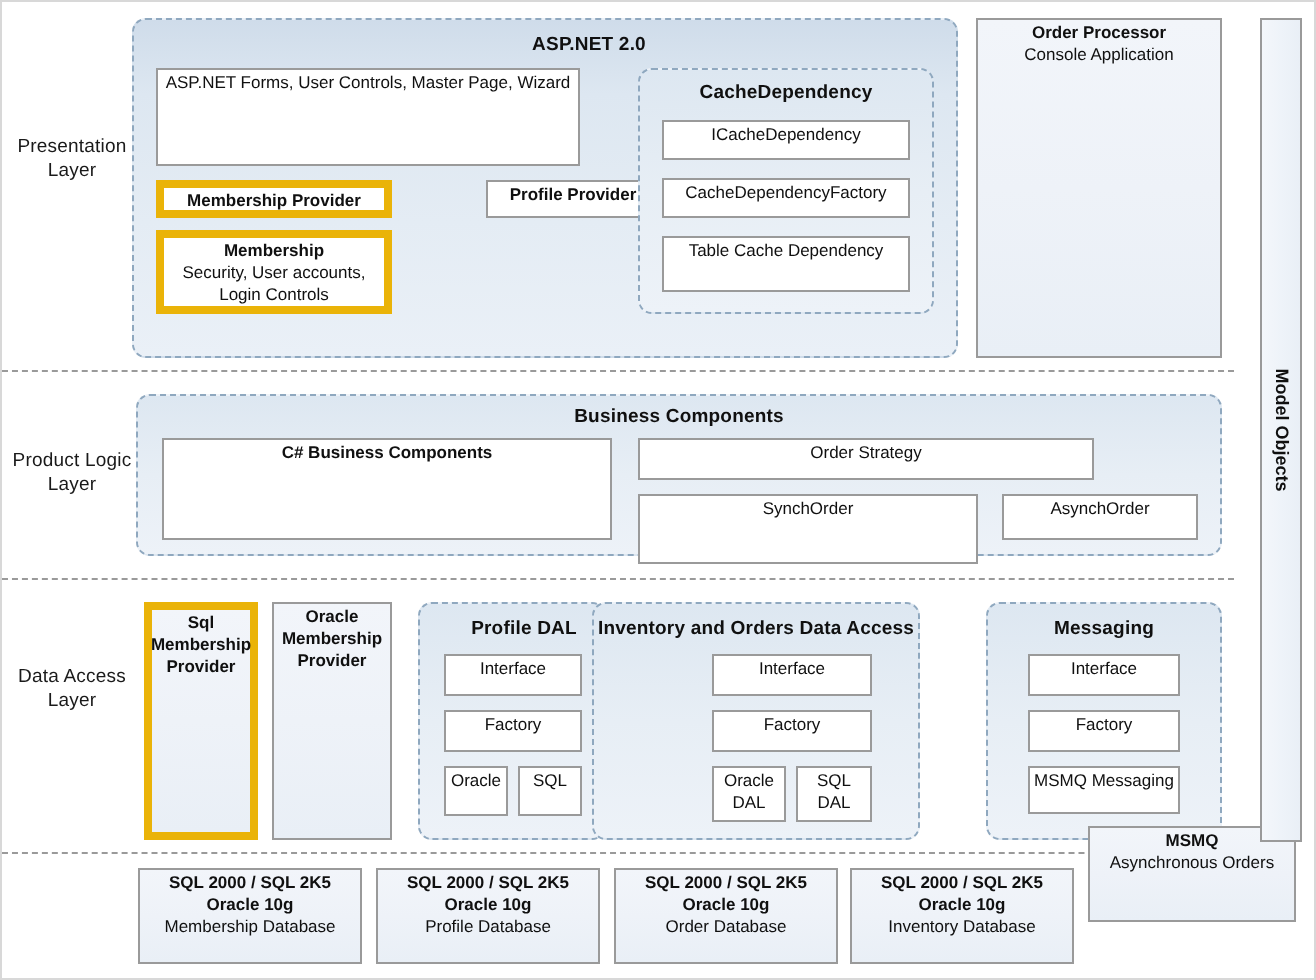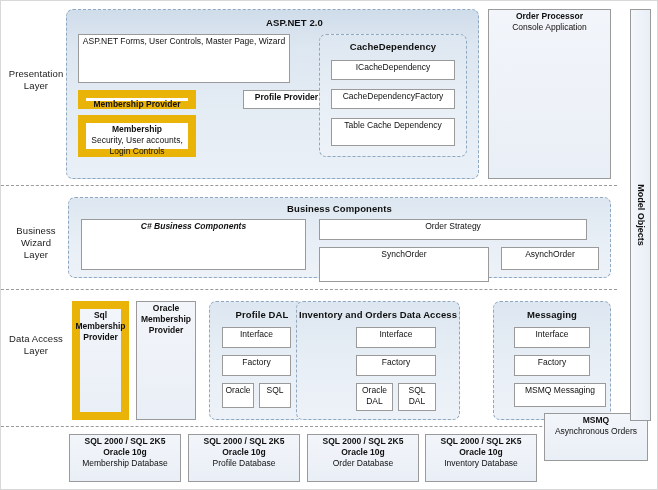--- a/index.html
+++ b/index.html
@@ -73,21 +73,21 @@
     line-height: 11px;
     padding: 1px 2px;
   }
   .box.white {
     background: #ffffff;
   }
   .box.tinted {
     background: linear-gradient(180deg,#f2f5fa 0%, #eef2f8 50%, #e9eff6 100%);
   }
   .box.thick {
-    border: 8px solid #eab308;
+    border: 4px solid #eab308;
   }
   .box .l1 { font-weight: bold; }
   .box .l2 { font-weight: normal; }
   .box .plain-line { font-weight: normal; }
 
   
   .vbar {
     position: absolute;
     box-sizing: border-box;
     border: 1px solid #9a9a9a;
@@ -112,21 +112,21 @@
   <div class="divider" style="top:184px; width:616px;"></div>
   <div class="divider" style="top:288px; width:616px;"></div>
   <div class="divider" style="top:425px; width:616px;"></div>
 
   <div class="layer-label" style="left:4px; top:67px; width:62px;">
     <div>Presentation</div>
     <div>Layer</div>
   </div>
 
   <div class="layer-label" style="left:1px; top:224px; width:68px;">
-    <div>Business Wizard</div>
+    <div>Product Logic</div>
     <div>Layer</div>
   </div>
 
   <div class="layer-label" style="left:2px; top:332px; width:66px;">
     <div>Data Access</div>
     <div>Layer</div>
   </div>
 
   <div class="group" style="left:65px; top:8px; width:413px; height:170px;">
     <div class="group-title" style="top:7px;padding-left:44px;">ASP.NET 2.0</div>
@@ -165,25 +165,25 @@
 
   <div class="box tinted" style="left:487px; top:8px; width:123px; height:170px;">
     <span class="l1">Order Processor</span>
     <span class="l2">Console Application</span>
   </div>
 
   <div class="group plain" style="left:67px; top:196px; width:543px; height:81px;">
     <div class="group-title" style="top:5px;">Business Components</div>
   </div>
 
-  <div class="box white" style="left:80px; top:218px; width:225px; height:51px;font-style:italic;">
+  <div class="box white" style="left:80px; top:218px; width:225px; height:51px;">
     <span class="l1">C# Business Components</span>
   </div>
 
-  <div class="box white" style="left:318px; top:218px; width:268px; height:21px;">
+  <div class="box white" style="left:318px; top:218px; width:228px; height:21px;">
     <span class="plain-line">Order Strategy</span>
   </div>
 
   <div class="box white" style="left:318px; top:246px; width:170px; height:35px;">
     <span class="plain-line">SynchOrder</span>
   </div>
 
   <div class="box white" style="left:500px; top:246px; width:98px; height:23px;">
     <span class="plain-line">AsynchOrder</span>
   </div>
@@ -236,21 +236,21 @@
 
   <div class="group plain" style="left:492px; top:300px; width:118px; height:119px;">
     <div class="group-title" style="top:7px;">Messaging</div>
   </div>
   <div class="box white" style="left:513px; top:326px; width:76px; height:21px;">
     <span class="plain-line">Interface</span>
   </div>
   <div class="box white" style="left:513px; top:354px; width:76px; height:21px;">
     <span class="plain-line">Factory</span>
   </div>
-  <div class="box white" style="left:513px; top:382px; width:92px; height:24px;">
+  <div class="box white" style="left:513px; top:382px; width:76px; height:24px;">
     <span class="plain-line">MSMQ Messaging</span>
   </div>
 
   <div class="box tinted" style="left:68px; top:433px; width:112px; height:48px;">
     <span class="l1">SQL 2000 / SQL 2K5</span>
     <span class="l1">Oracle 10g</span>
     <span class="l2">Membership Database</span>
   </div>
 
   <div class="box tinted" style="left:187px; top:433px; width:112px; height:48px;">

